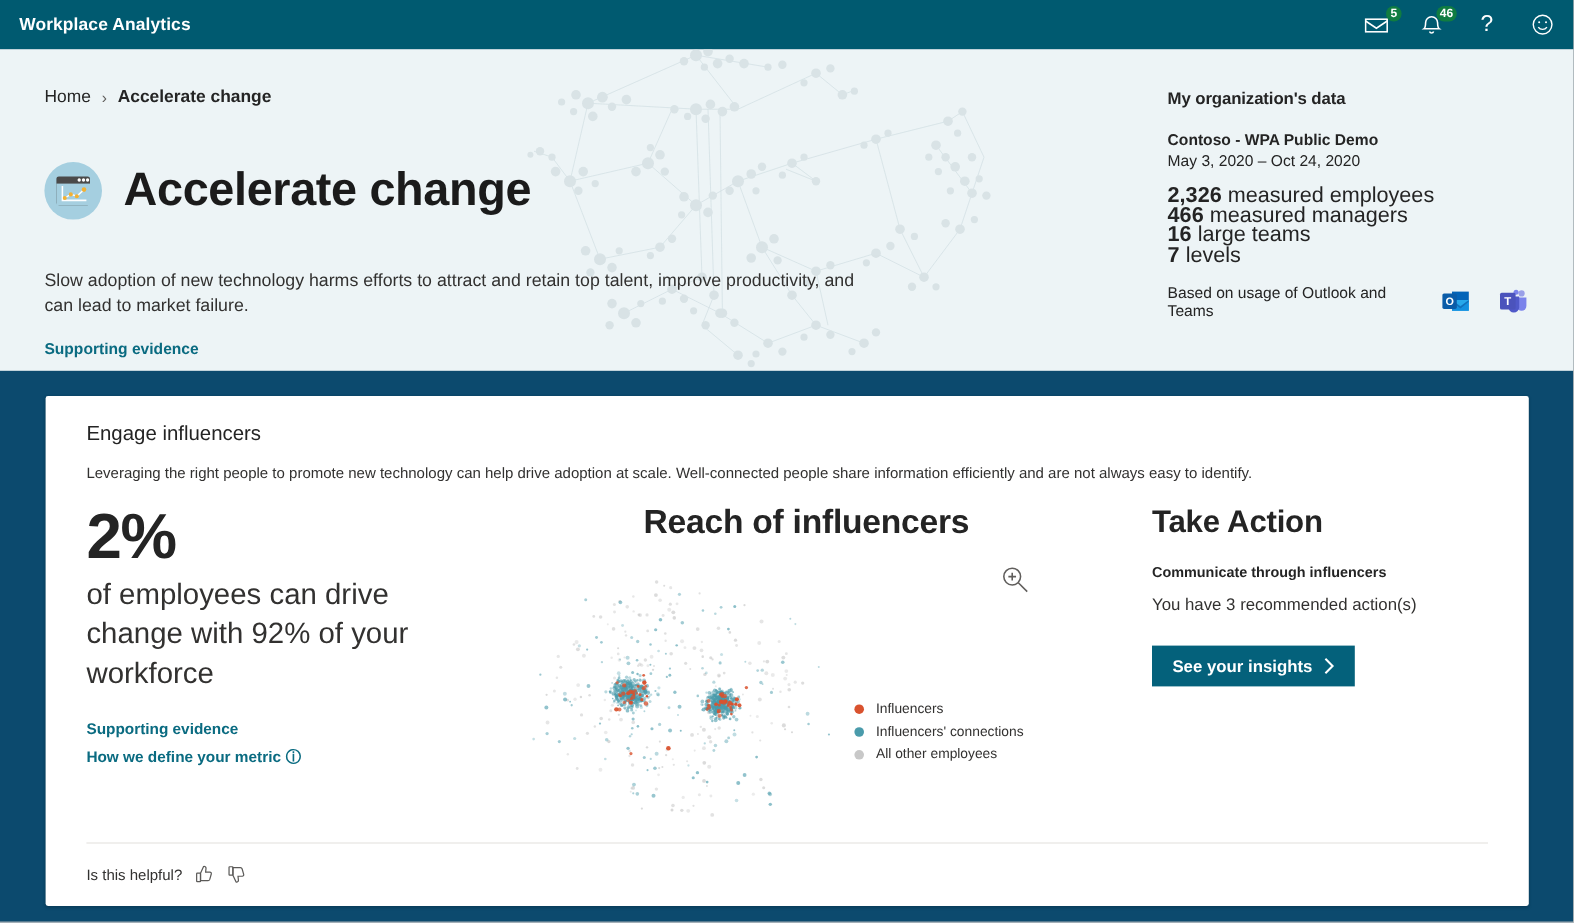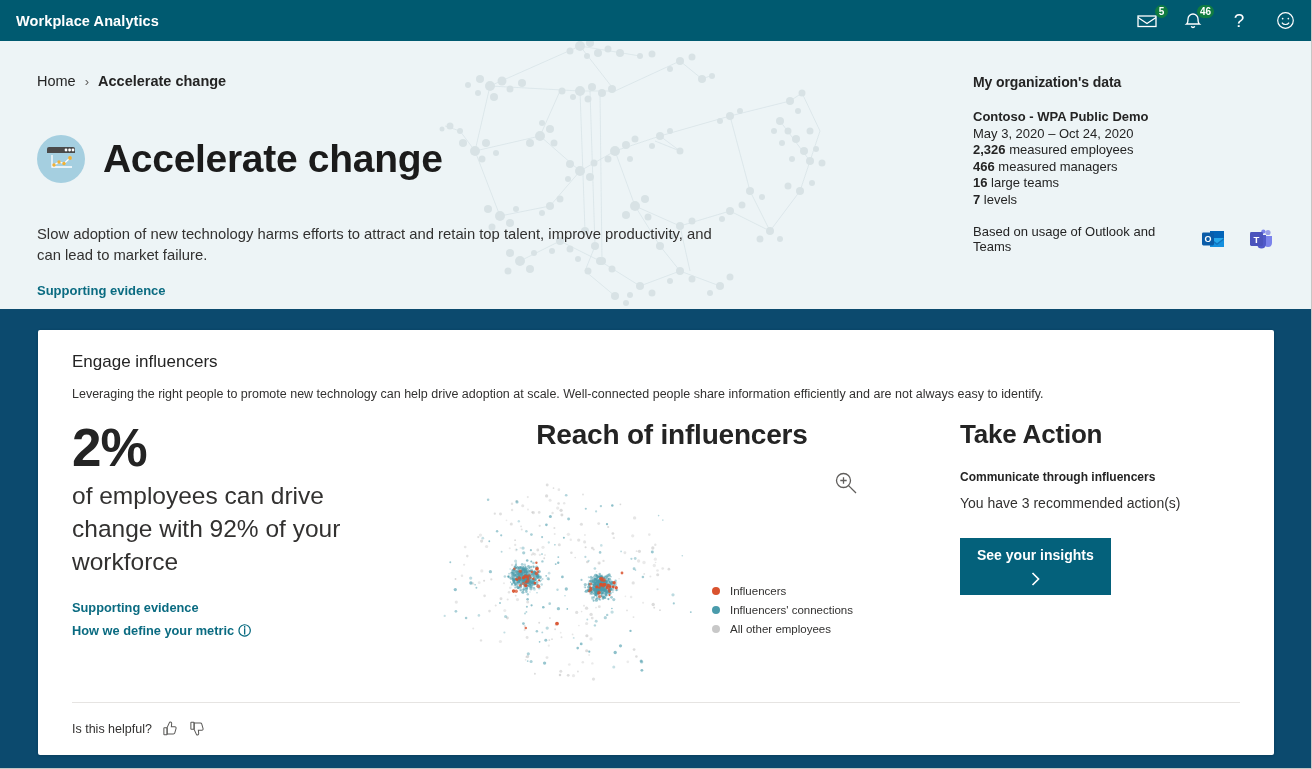--- a/index.html
+++ b/index.html
@@ -144,21 +144,21 @@
     color: #242424;
   }
   .orgdata h3 {
     margin: 0;
     font-size: 14px;
     font-weight: bold;
     letter-spacing: -.1px;
   }
   .org-block { margin-top: 18px; font-size: 13px; line-height: 17px; }
   .org-strong { font-weight: bold; }
-  .org-stats { font-size: 13px; line-height: 16.5px; }
+  .org-stats { margin-top: 12px; font-size: 18px; line-height: 16.5px; }
   .org-stats .num { font-weight: bold; }
   .org-based {
     margin-top: 16px;
     font-size: 13px;
     display: flex; align-items: center; gap: 24px;
   }
   .ms-icon { width: 24px; height: 24px; flex: none; }
 
   
   .card {
@@ -280,21 +280,20 @@
     align-items: center;
     gap: 9px;
     background: #04617b;
     color: #ffffff;
     font-size: 14px;
     font-weight: bold;
     padding: 9px 17px;
     border: none;
     cursor: pointer;
     font-family: inherit;
-    flex-direction: column;
   }
 
   .card-foot {
     position: absolute;
     left: 34px; right: 34px;
     bottom: 18px;
     border-top: 1px solid #e6e4e2;
     padding-top: 17px;
     display: flex; align-items: center; gap: 10px;
     font-size: 12.5px;

